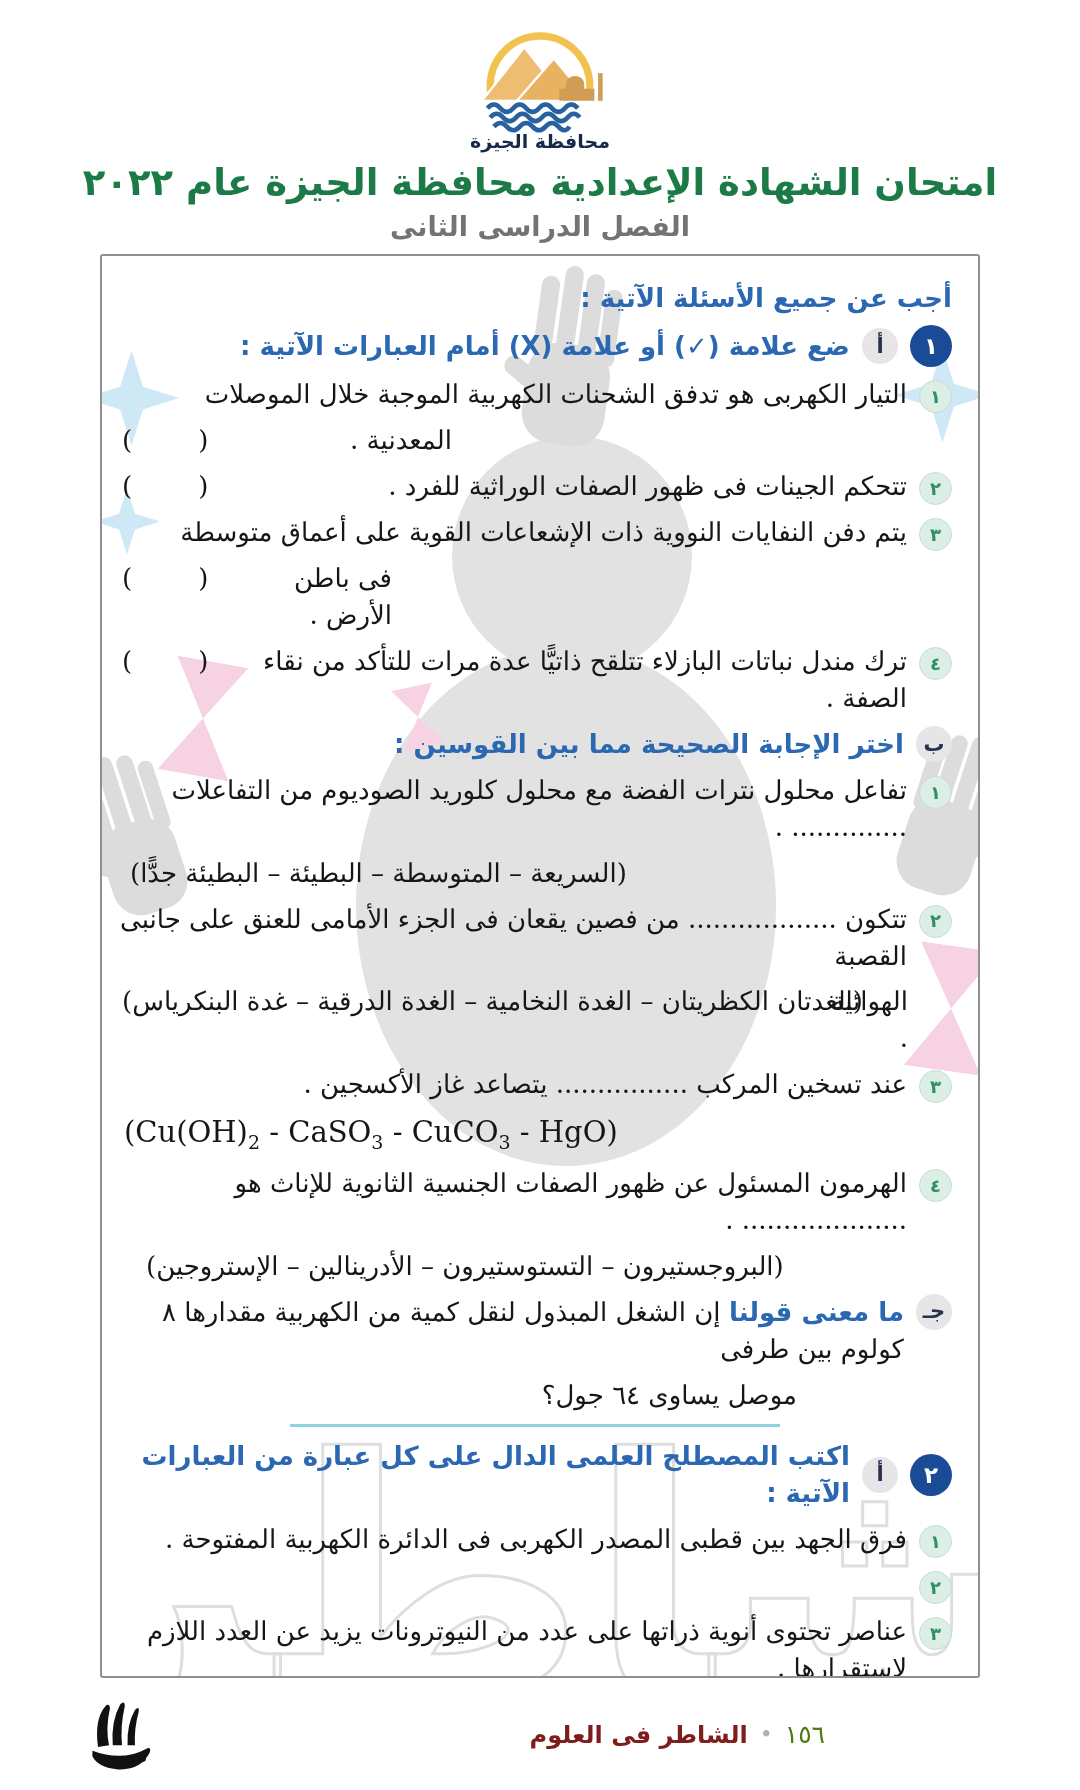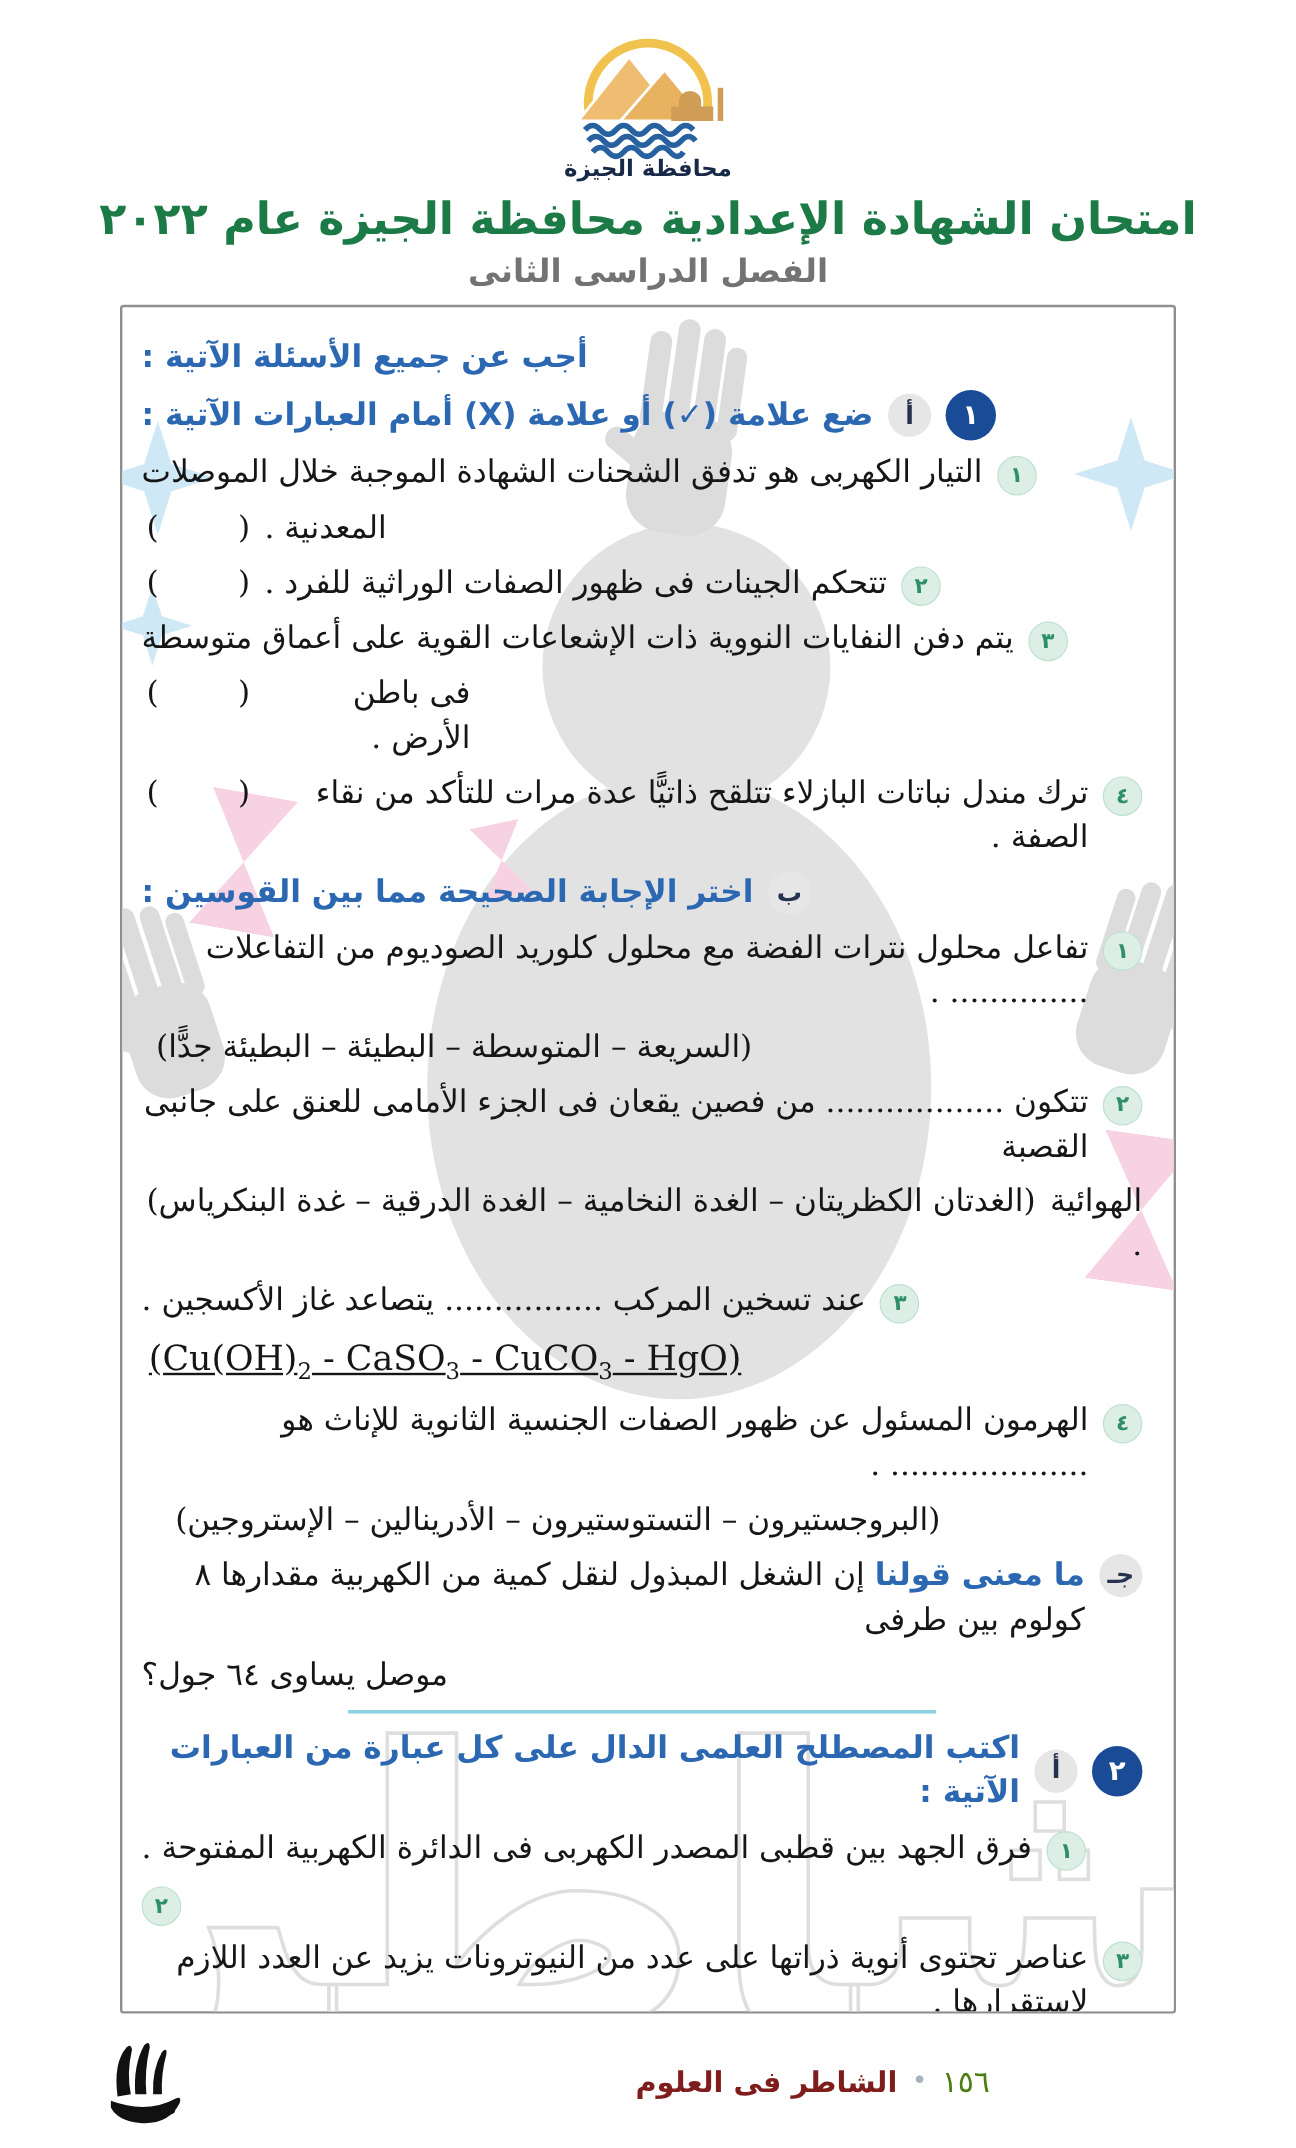--- a/index.html
+++ b/index.html
@@ -41,21 +41,21 @@
     position:absolute;left:-30px;bottom:-70px;
     font-family:"DejaVu Sans","Liberation Sans",sans-serif;font-weight:bold;
     font-size:330px;line-height:1;color:#efefef;
     -webkit-text-stroke:3px #dedede;-webkit-text-fill-color:#ffffff;
     letter-spacing:-8px;white-space:nowrap;
   }
   .content{
     position:relative;z-index:1;direction:rtl;
     padding:24px 26px 20px 16px;
     display:flex;flex-direction:column;gap:9px;
-    font-size:26px;line-height:1.42;align-items:flex-end;
+    font-size:26px;line-height:1.42;
   }
   .blue-bold{
     font-family:"DejaVu Sans","Liberation Sans",sans-serif;font-weight:bold;color:#2c68b2;
   }
   .row{display:flex;align-items:flex-start;gap:12px;}
   .row.center{align-items:center;}
   .qnum-circle{
     flex:0 0 auto;width:42px;height:42px;border-radius:50%;background:#1a4b96;color:#fff;
     display:flex;align-items:center;justify-content:center;
     font-family:"DejaVu Sans","Liberation Sans",sans-serif;font-weight:bold;font-size:23px;
@@ -72,21 +72,20 @@
     font-family:"DejaVu Sans","Liberation Sans",sans-serif;font-weight:bold;font-size:18px;
   }
   .brk{margin-inline-start:auto;white-space:pre;flex:0 0 auto;padding-left:4px;}
   .indent1{margin-right:500px;}
   .indent2{margin-right:560px;}
   .choices-left{direction:rtl;text-align:left;padding-left:12px;}
   .choices-left2{direction:rtl;text-align:left;padding-left:28px;}
   .formula{
     direction:ltr;text-align:left;font-size:29px;padding-left:6px;
     font-family:"DejaVu Serif","Liberation Serif",serif;
-    text-decoration:underline;
   }
   .formula sub{font-size:19px;}
   .cline2{padding-right:155px;}
   .divider{align-self:center;width:490px;height:3px;background:#8fd2e4;margin:2px 0;}
   .itxt{min-width:0;}
   
   .page-footer{
     display:flex;align-items:center;justify-content:space-between;
     padding:14px 255px 0 85px;
   }
@@ -183,21 +182,21 @@
     <div class="blue-bold">أجب عن جميع الأسئلة الآتية :</div>
 
     <div class="row center">
       <span class="qnum-circle">١</span>
       <span class="letter-circle">أ</span>
       <span class="blue-bold">ضع علامة (✓) أو علامة (X) أمام العبارات الآتية :</span>
     </div>
 
     <div class="row">
       <span class="gnum">١</span>
-      <span class="itxt">التيار الكهربى هو تدفق الشحنات الشهادة الموجبة خلال الموصلات</span>
+      <span class="itxt">التيار الكهربى هو تدفق الشحنات الكهربية الموجبة خلال الموصلات</span>
     </div>
     <div class="row">
       <span class="itxt indent1">المعدنية .</span>
       <span class="brk">(        )</span>
     </div>
 
     <div class="row">
       <span class="gnum">٢</span>
       <span class="itxt">تتحكم الجينات فى ظهور الصفات الوراثية للفرد .</span>
       <span class="brk">(        )</span>

